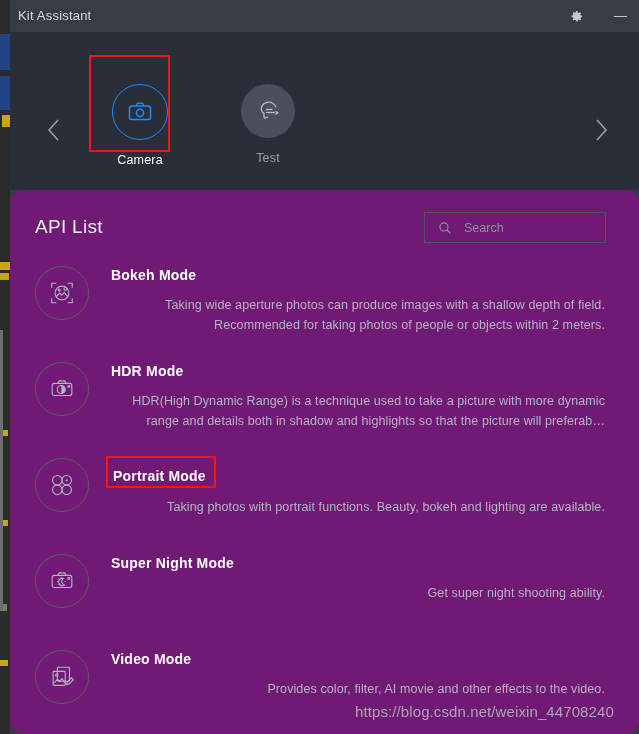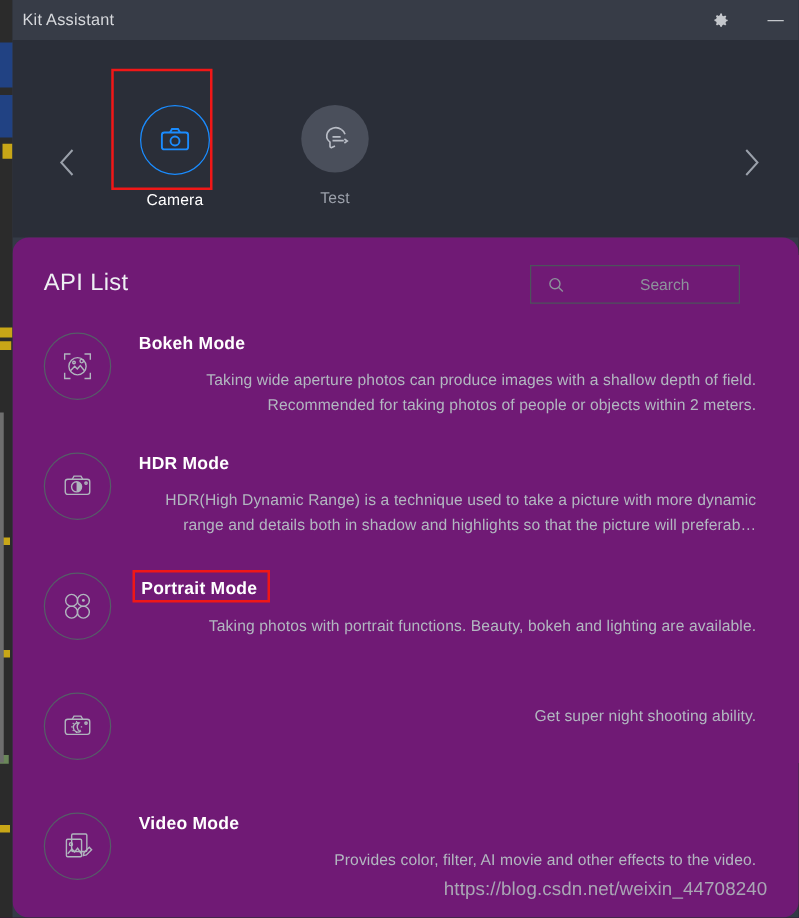--- a/index.html
+++ b/index.html
@@ -140,26 +140,25 @@
   #api-list-title {
     position: absolute;
     left: 25px; top: 26px;
     font-size: 19px;
     color: #eef0f3;
     letter-spacing: .3px;
   }
   #search-box {
     position: absolute;
     left: 414px; top: 22px;
-    width: 168px; height: 31px;
+    width: 182px; height: 31px;
     border: 1px solid #4d525c;
     box-sizing: border-box;
     display: flex;
     align-items: center;
-    gap: 48px;
   }
   #search-icon {
     margin-left: 13px;
     display: flex; align-items: center;
   }
   #search-input {
     flex: 1;
     background: transparent;
     border: none;
     outline: none;
@@ -202,21 +201,21 @@
     color: #ffffff;
     letter-spacing: .2px;
     display: inline-block;
     padding: 2px 3px 3px 3px;
     margin-left: -3px;
     margin-top: -2px;
     box-sizing: border-box;
   }
   .row-title.boxed {
     border: 2px solid #f01717;
-    padding: 4px 8px 2px 5px;
+    padding: 10px 8px 2px 5px;
     margin-left: -5px;
   }
   .row-desc {
     margin-top: 9px;
     font-size: 12.5px;
     line-height: 20px;
     color: #b2b7c0;
     letter-spacing: .1px;
     text-align: right;
   }
@@ -393,20 +392,21 @@
               <line x1="9.6" y1="15.6" x2="10.8" y2="15.6"></line>
               <line x1="17.8" y1="15.6" x2="19" y2="15.6"></line>
               <line x1="10.9" y1="12.2" x2="11.8" y2="13.1"></line>
               <line x1="16.8" y1="18.1" x2="17.7" y2="19"></line>
               <line x1="11.8" y1="18.1" x2="10.9" y2="19"></line>
             </g>
             <circle cx="22.3" cy="12.3" r="1"></circle>
           </svg>
         </div>
         <div class="row-body">
+          <div class="row-title">Super Night Mode</div>
           <div class="row-desc">Get super night shooting ability.</div>
         </div>
       </div>
 
       <div class="row" style="height:96px;">
         <div class="row-icon">
           <svg width="28" height="28" viewBox="0 0 30 30" fill="none" stroke="#b0b5be" stroke-width="1.2">
             <rect x="10" y="4.5" width="13" height="15" rx="1"></rect>
             <rect x="5.5" y="9" width="13" height="15" rx="1"></rect>
             <circle cx="9.4" cy="13.2" r="1.3"></circle>

